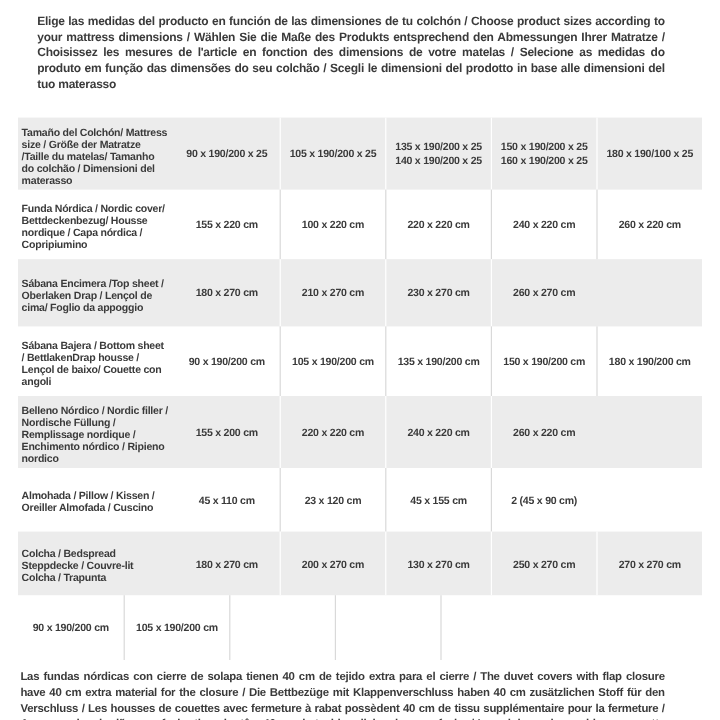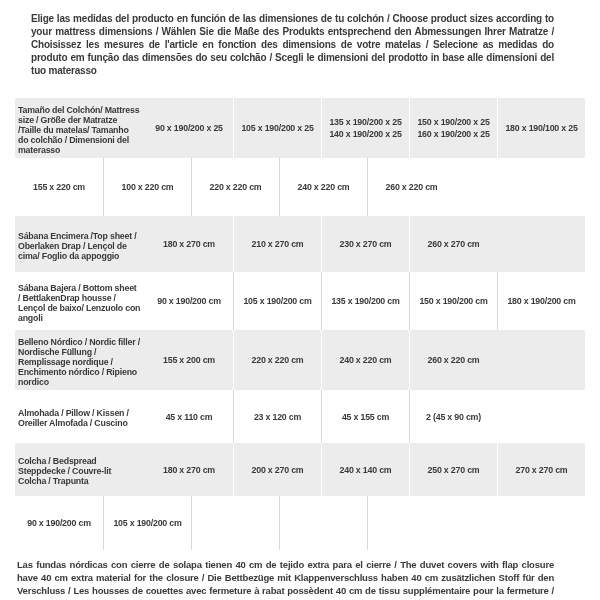--- a/index.html
+++ b/index.html
@@ -52,37 +52,38 @@
       <div class="cell val">90 x 190/200 x 25</div>
       <div class="cell val">105 x 190/200 x 25</div>
       <div class="cell val">135 x 190/200 x 25
 140 x 190/200 x 25</div>
       <div class="cell val">150 x 190/200 x 25
 160 x 190/200 x 25</div>
       <div class="cell val">180 x 190/100 x 25</div>
     </div>
 
     <div class="row h58">
+      <div class="cell label">Funda Nórdica / Nordic cover/ Bettdeckenbezug/ Housse nordique / Capa nórdica / Copripiumino</div>
       <div class="cell val">155 x 220 cm</div>
       <div class="cell val">100 x 220 cm</div>
       <div class="cell val">220 x 220 cm</div>
       <div class="cell val">240 x 220 cm</div>
       <div class="cell val">260 x 220 cm</div>
     </div>
 
     <div class="row g h56">
       <div class="cell label">Sábana Encimera /Top sheet / Oberlaken Drap / Lençol de cima/ Foglio da appoggio</div>
       <div class="cell val">180 x 270 cm</div>
       <div class="cell val">210 x 270 cm</div>
       <div class="cell val">230 x 270 cm</div>
       <div class="cell val">260 x 270 cm</div>
     </div>
 
     <div class="row h58">
-      <div class="cell label">Sábana Bajera / Bottom sheet / BettlakenDrap housse / Lençol de baixo/ Lenzuolo con angoli</div>
+      <div class="cell label">Sábana Bajera / Bottom sheet / BettlakenDrap housse / Lençol de baixo/ Couette con angoli</div>
       <div class="cell val">90 x 190/200 cm</div>
       <div class="cell val">105 x 190/200 cm</div>
       <div class="cell val">135 x 190/200 cm</div>
       <div class="cell val">150 x 190/200 cm</div>
       <div class="cell val">180 x 190/200 cm</div>
     </div>
 
     <div class="row g h60">
       <div class="cell label">Belleno Nórdico / Nordic filler / Nordische Füllung / Remplissage nordique / Enchimento nórdico / Ripieno nordico</div>
       <div class="cell val">155 x 200 cm</div>
@@ -96,21 +97,21 @@
       <div class="cell val">45 x 110 cm</div>
       <div class="cell val">23 x 120 cm</div>
       <div class="cell val">45 x 155 cm</div>
       <div class="cell val">2 (45 x 90 cm)</div>
     </div>
 
     <div class="row g h53">
       <div class="cell label">Colcha / Bedspread Steppdecke / Couvre-lit Colcha / Trapunta</div>
       <div class="cell val">180 x 270 cm</div>
       <div class="cell val">200 x 270 cm</div>
-      <div class="cell val">240 x 140 cm</div>
+      <div class="cell val">130 x 270 cm</div>
       <div class="cell val">250 x 270 cm</div>
       <div class="cell val">270 x 270 cm</div>
     </div>
 
     <div class="row h54">
       <div class="cell val">90 x 190/200 cm</div>
       <div class="cell val">105 x 190/200 cm</div>
       <div class="cell val"></div>
       <div class="cell val"></div>
       <div class="cell val"></div>

